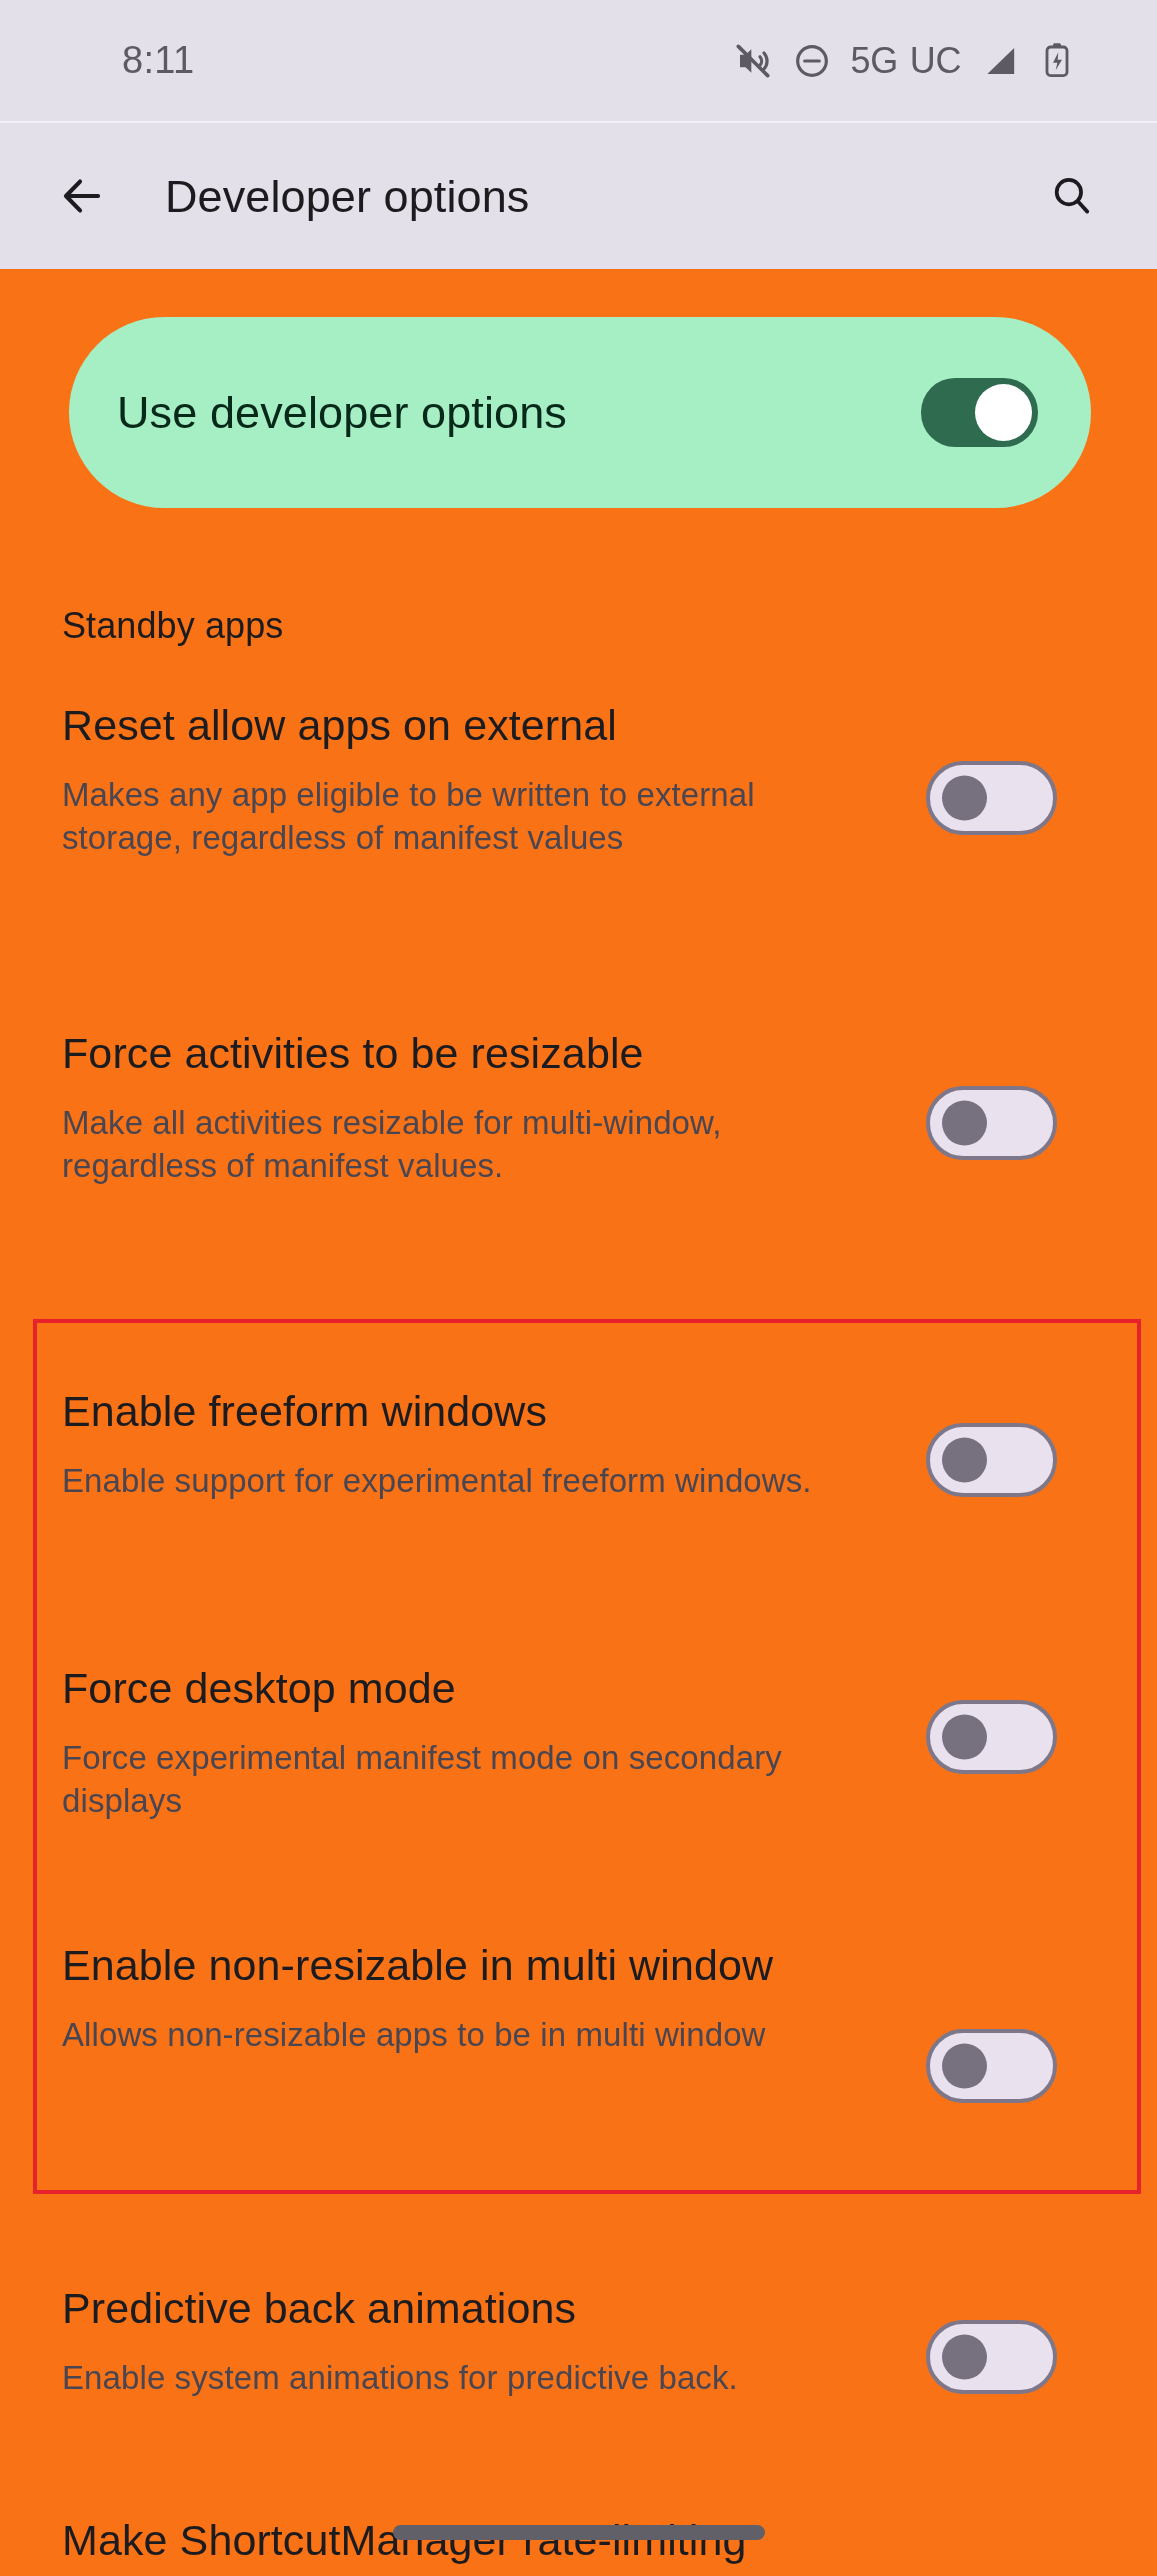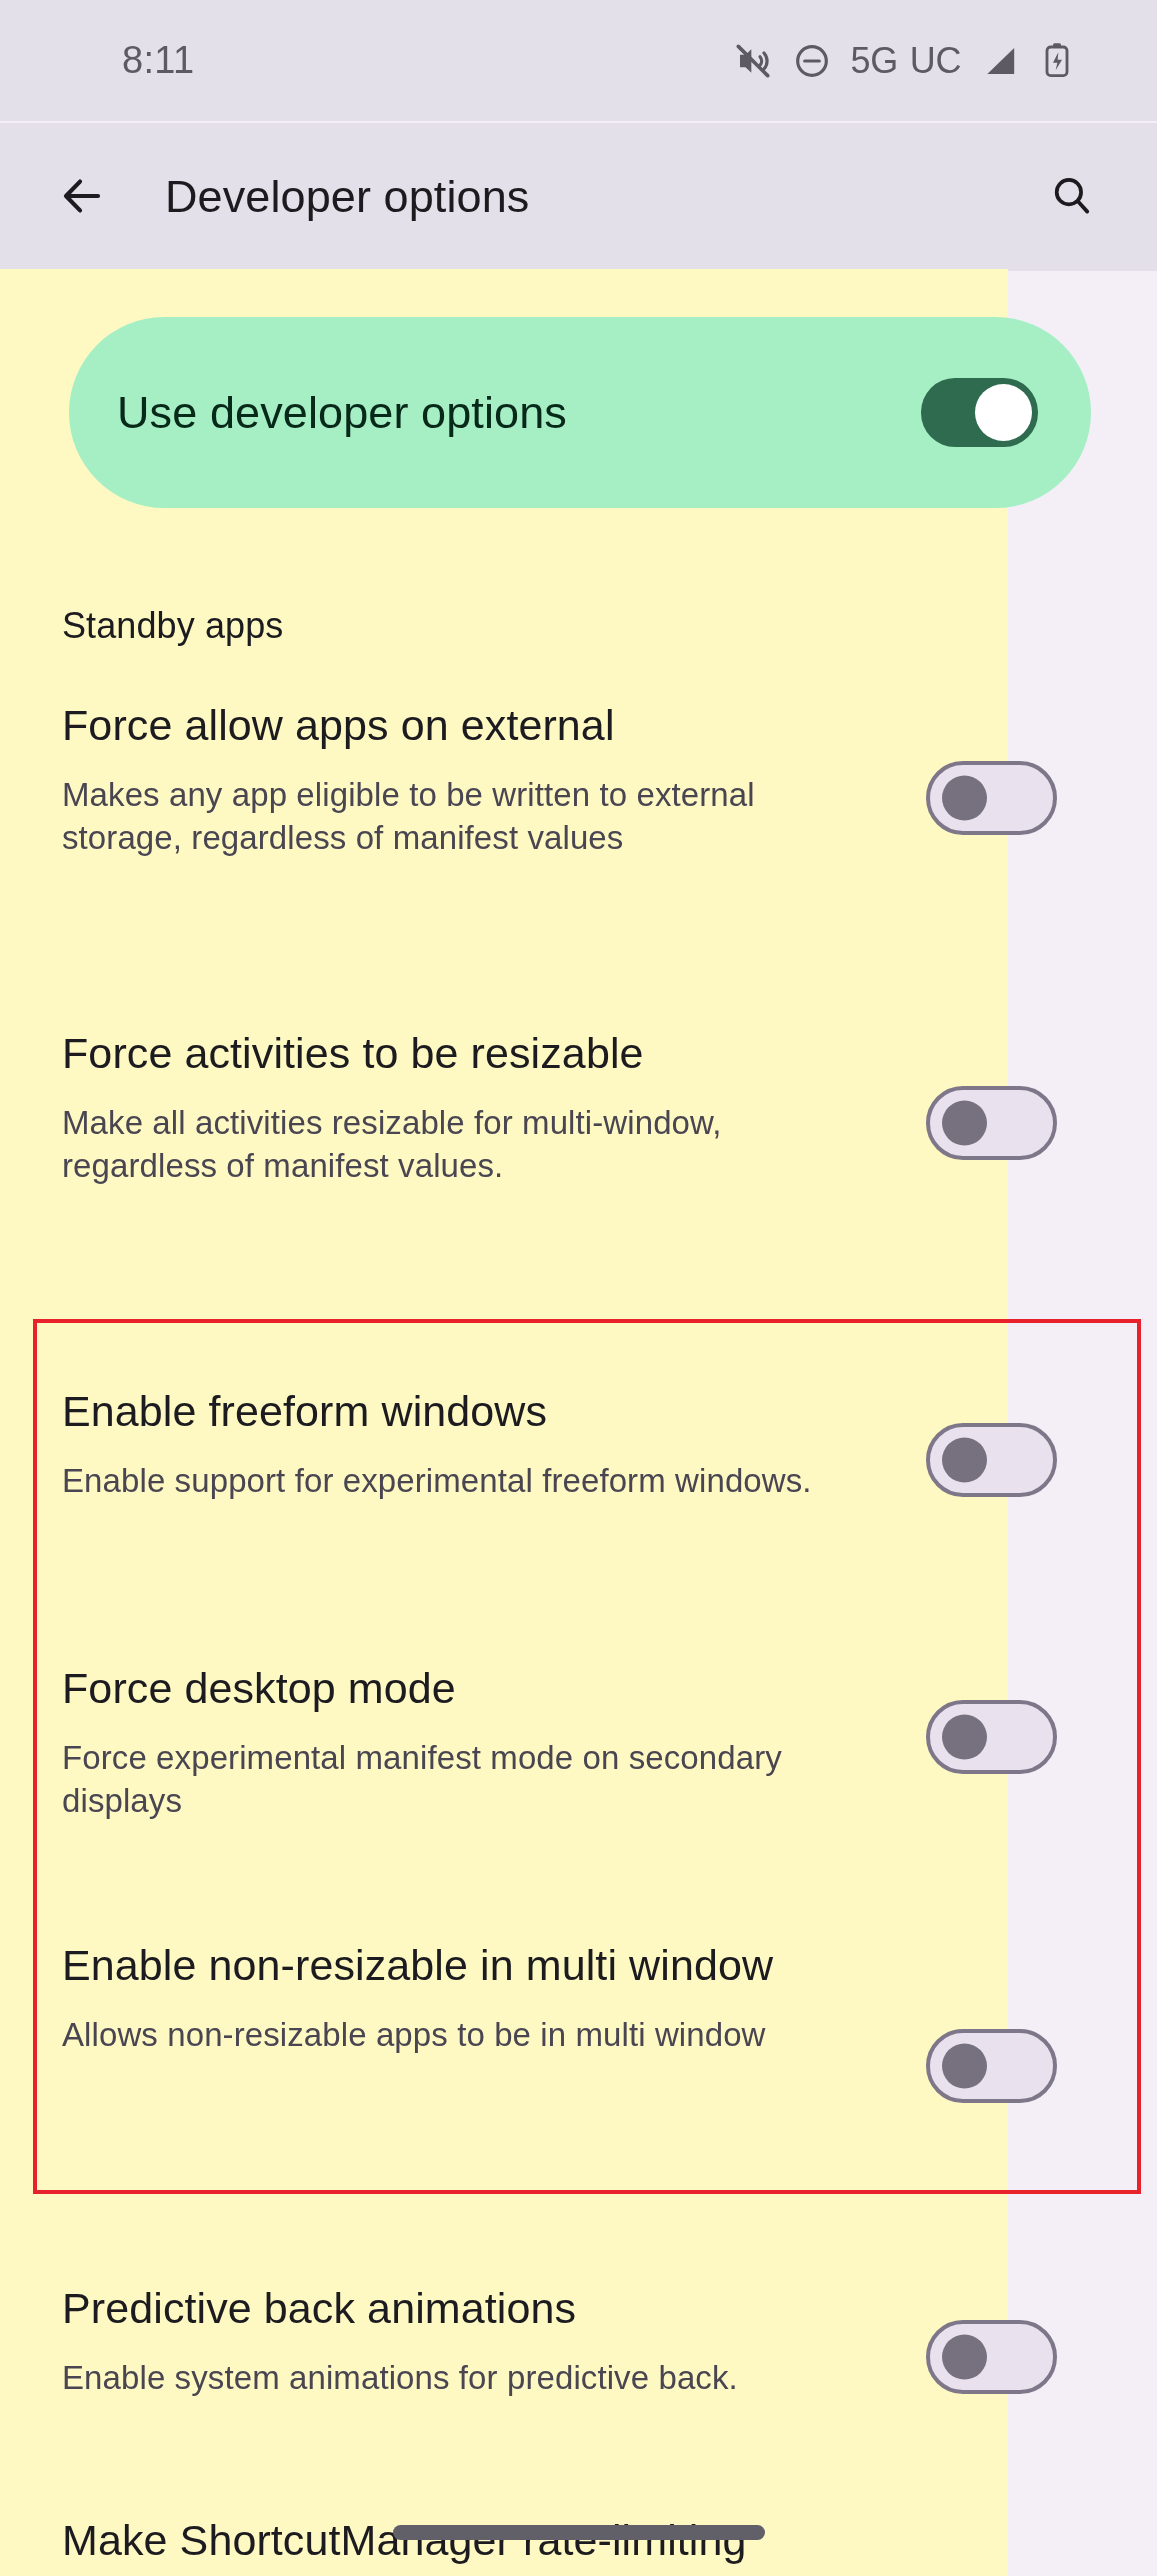--- a/index.html
+++ b/index.html
@@ -45,22 +45,22 @@
     letter-spacing:0.1px;
   }
   .search-btn{
     width:86px; height:86px; margin-right:43px;
     display:flex; align-items:center; justify-content:center;
     border-radius:50%;
   }
 
   
   .content{
-    position:absolute; left:0; top:269px; width:1008px; height:2307px;
-    background:#fef9c3;
+    position:absolute; left:0; top:269px; width:1157px; height:2307px;
+    background:#f97316;
   }
 
   
   .master-card{
     position:absolute; left:69px; top:48px;
     width:1022px; height:191px;
     background:#A6EFC4; border-radius:96px;
     display:flex; align-items:center; justify-content:space-between;
     padding:0 53px 0 48px;
   }
@@ -189,21 +189,21 @@
     <div class="master-label">Use developer options</div>
     <div class="switch-on">
       <div class="thumb"></div>
     </div>
   </div>
 
   <div class="section-header" style="top:336px">Standby apps</div>
 
   <div class="row" style="top:430px">
     <div class="row-text">
-      <div class="row-title">Force allow apps on external</div>
+      <div class="row-title">Reset allow apps on external</div>
       <div class="row-desc">Makes any app eligible to be written to external storage, regardless of manifest values</div>
     </div>
     <div class="sw-wrap" style="left:926px; top:62px">
       <div class="switch-off">
         <div class="thumb"></div>
       </div>
     </div>
   </div>
 
   <div class="row" style="top:758px">

